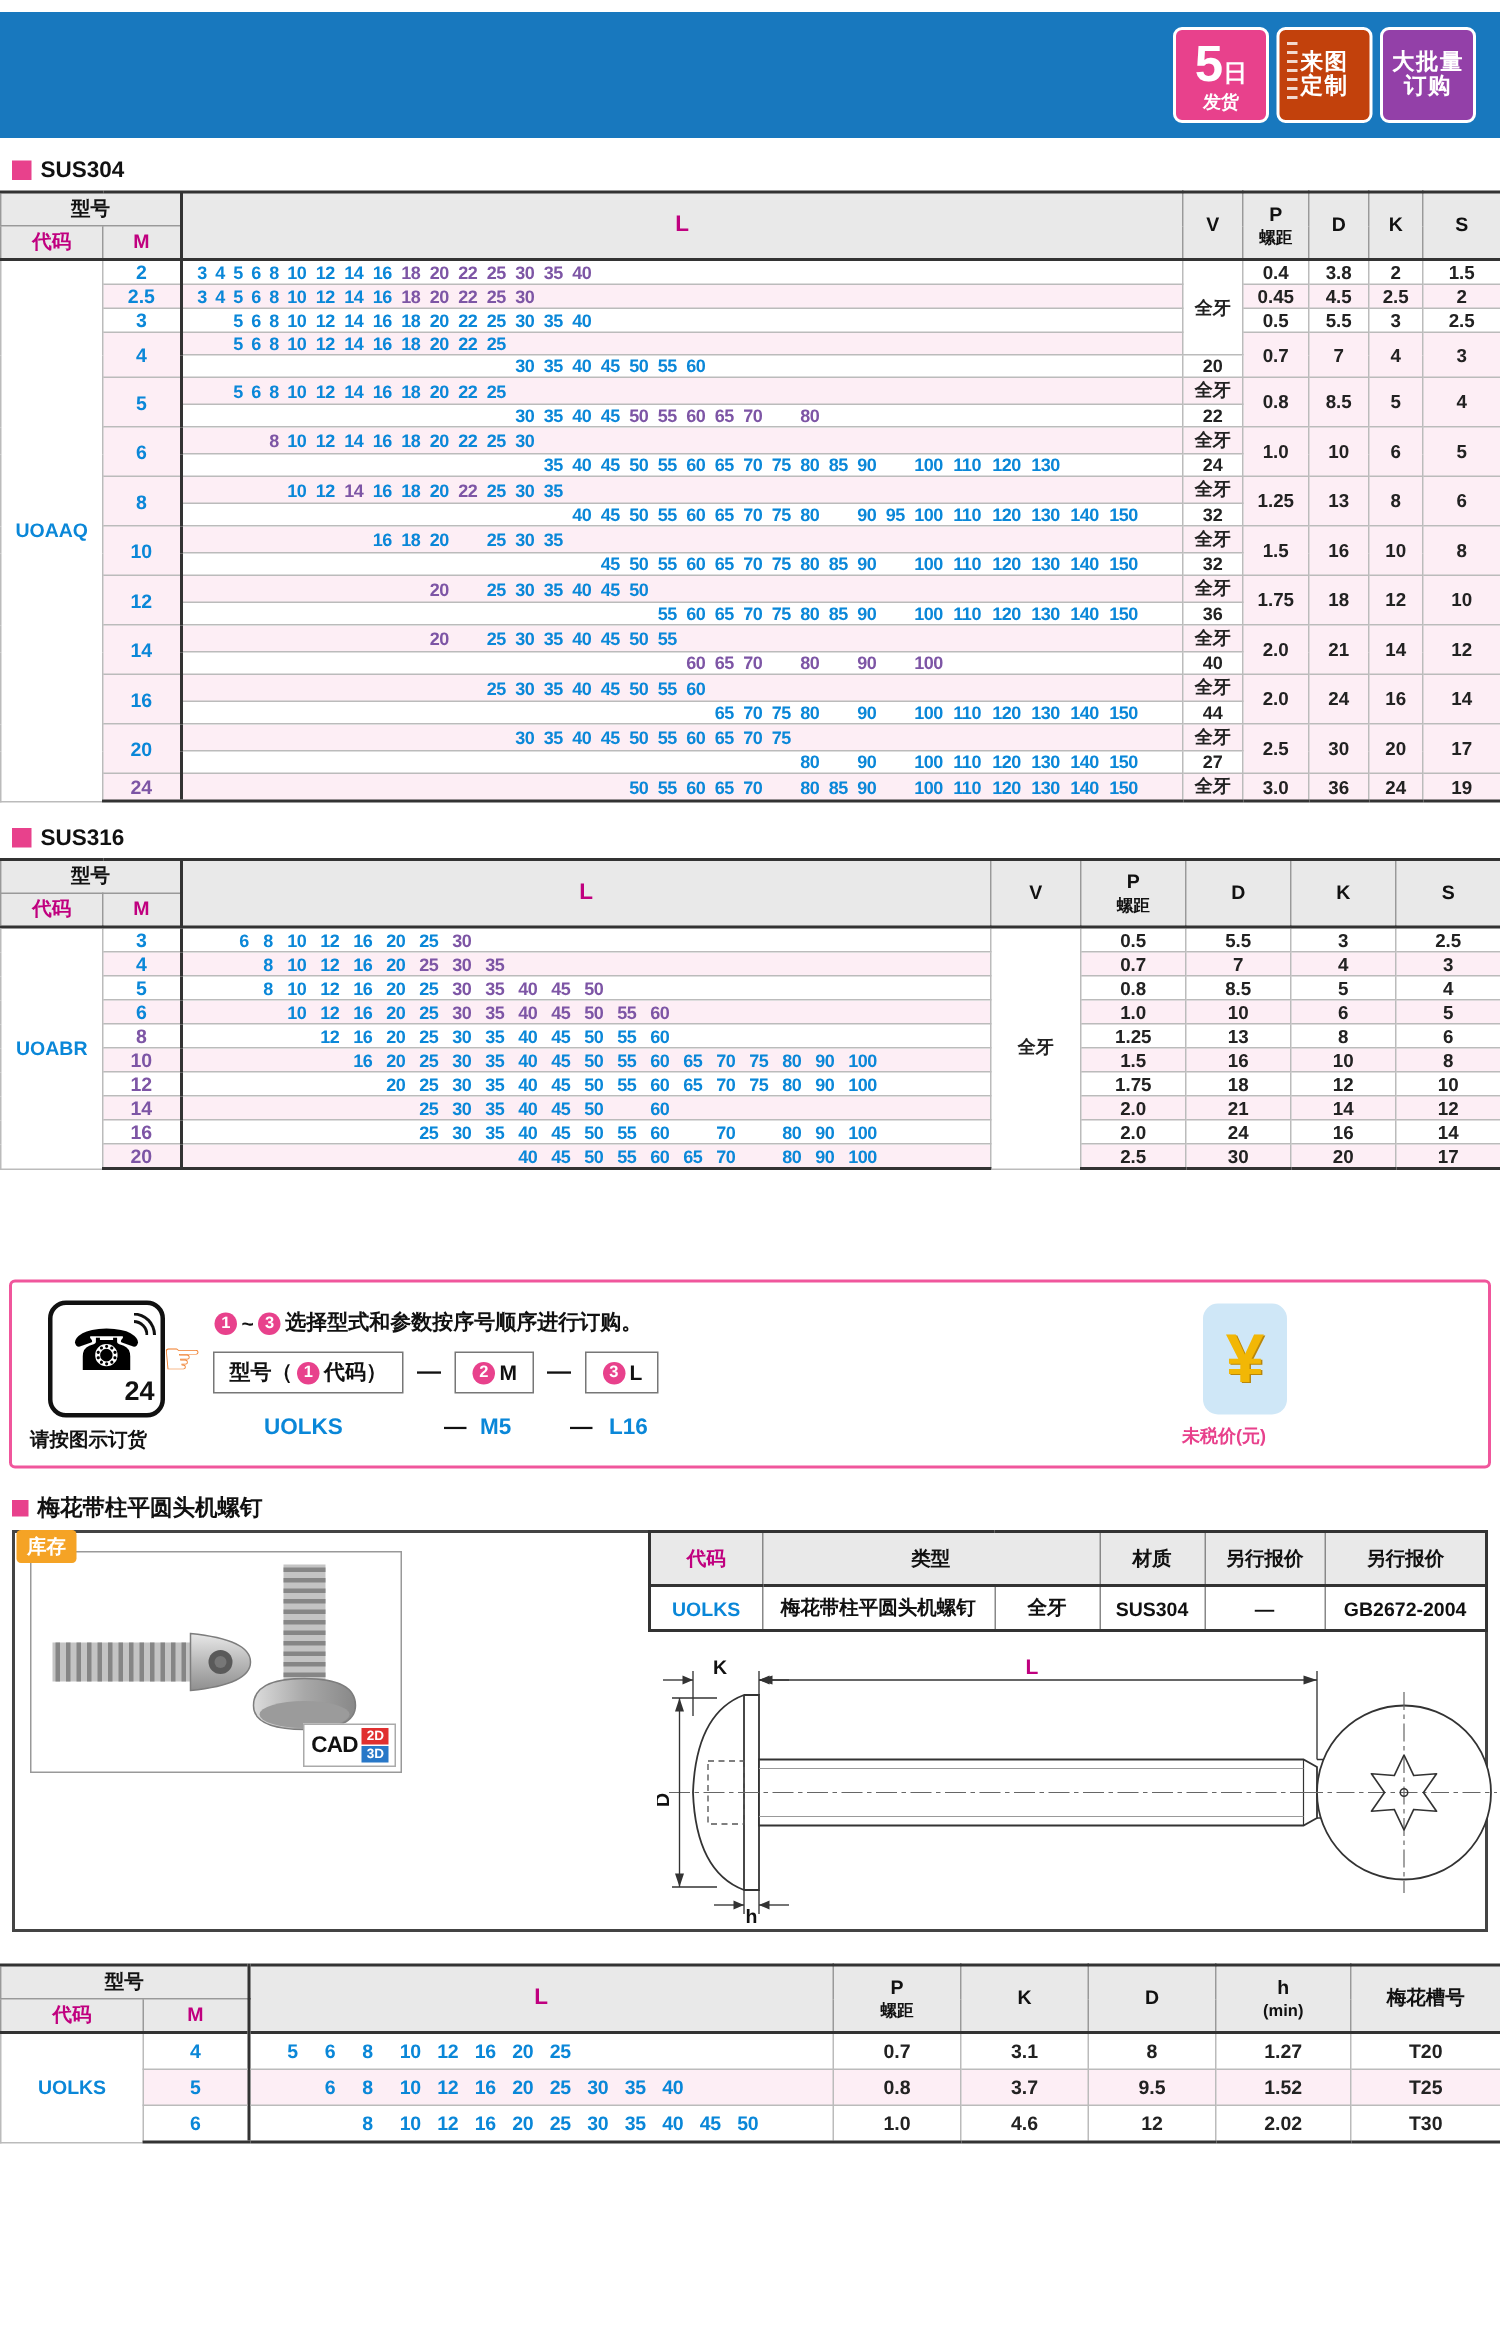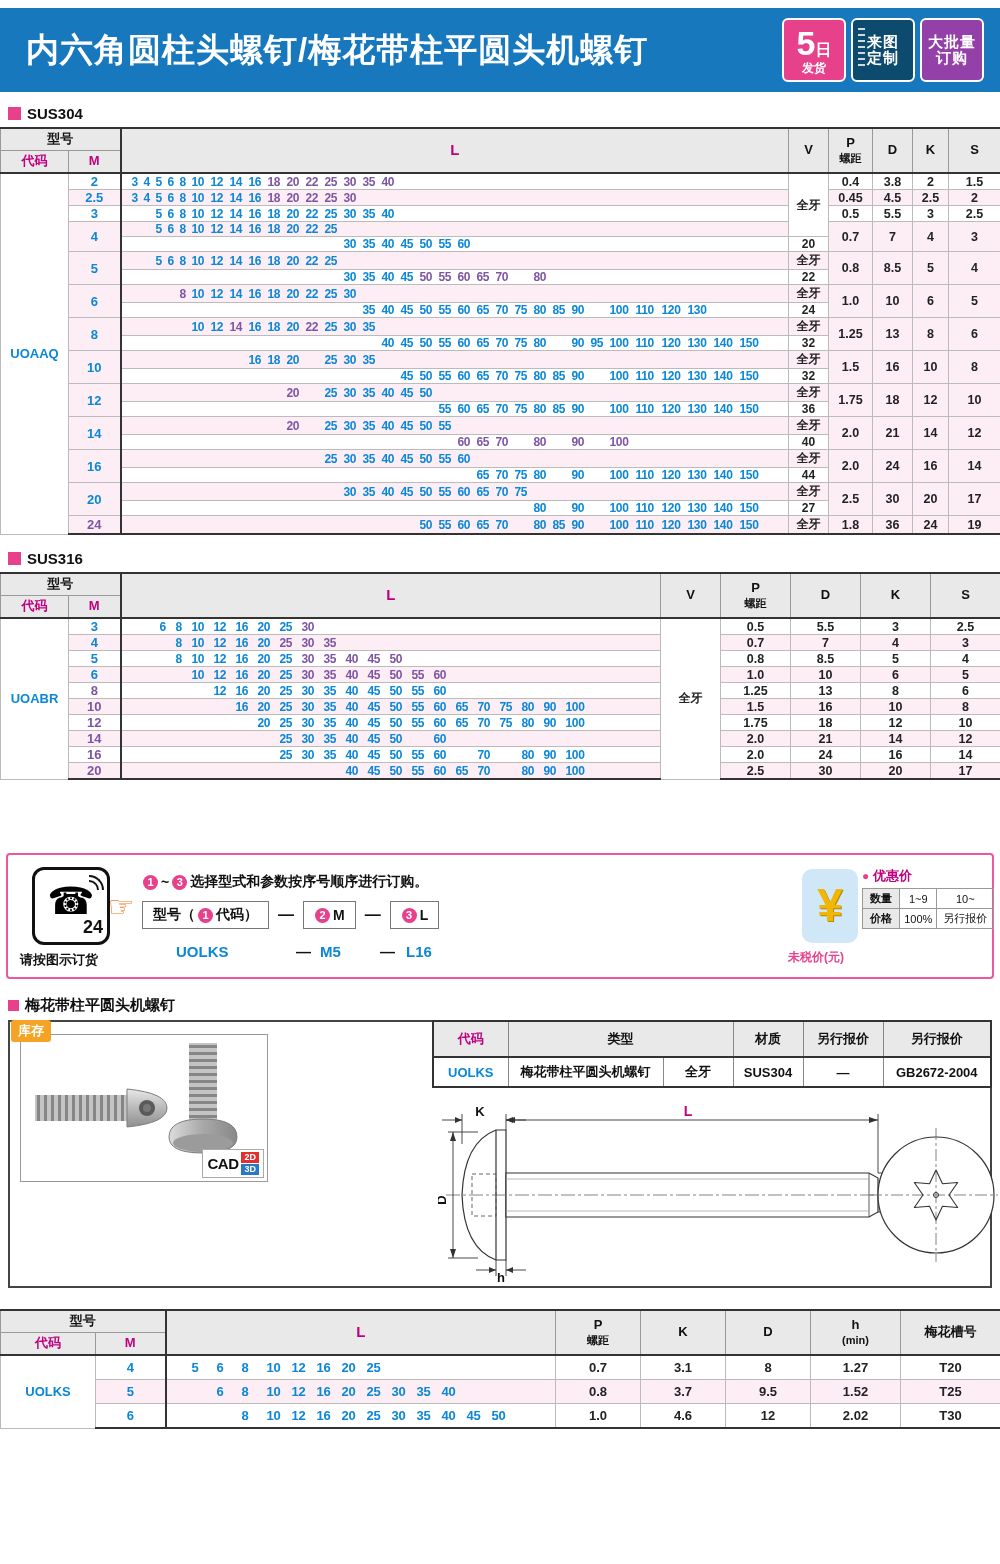--- a/index.html
+++ b/index.html
@@ -3,21 +3,21 @@
 <meta charset="utf-8">
 <style>
   html,body{margin:0;padding:0;background:#fff;}
   body{width:1000px;height:1564px;font-family:"Liberation Sans","DejaVu Sans",sans-serif;position:relative;overflow:hidden;}
   
   .titlebar{margin-top:8px;height:84px;background:#1878be;position:relative;display:flex;align-items:center;}
   .title{color:#fff;font-size:33px;font-weight:bold;padding-left:26px;letter-spacing:1px;white-space:nowrap;}
   .badges{position:absolute;right:16px;top:10px;display:flex;gap:5px;}
   .badge{width:60px;height:60px;border:2px solid #fff;border-radius:6px;color:#fff;font-weight:bold;display:flex;flex-direction:column;align-items:center;justify-content:center;line-height:1.05;position:relative;}
   .badge.pink{background:#e8418c;}
-  .badge.green{background:#0c4a6e;}
+  .badge.green{background:#c2410c;}
   .badge.purple{background:#9340a8;}
   .badge .n{font-size:34px;}
   .badge .u{font-size:16px;}
   .badge .s{font-size:12px;}
   .badge .l{font-size:15px;letter-spacing:1px;}
   .badge.green::after{content:"";position:absolute;left:5px;top:8px;width:7px;height:40px;background:repeating-linear-gradient(#fff 0 2px,transparent 2px 6px);opacity:.8;}
   
   .seclabel{display:flex;align-items:center;gap:6px;font-weight:bold;font-size:15px;color:#111;margin:13px 0 5px 8px;}
   .sq{width:13px;height:13px;background:#e8418c;display:inline-block;}
   
@@ -84,21 +84,20 @@
   .spec td{border:1px solid #888;font-size:13px;font-weight:bold;height:28px;text-align:center;color:#111;padding:0 2px;}
   .spec td.code{color:#0a87d8;}
   .drawing{position:absolute;left:428px;top:78px;}
   
   #tuolks{margin-top:21px;}
 </style>
 </head>
 <body>
 
 <div class="titlebar">
-  <div class="title">内六角圆柱头螺钉/梅花带柱平圆头机螺钉</div>
   <div class="badges">
     <div class="badge pink">
       <div><span class="n">5</span><span class="u">日</span></div>
       <div class="s">发货</div>
     </div>
     <div class="badge green">
       <div class="l">来图</div>
       <div class="l">定制</div>
     </div>
     <div class="badge purple">
@@ -279,21 +278,21 @@
           <td class="num" rowspan="2">17</td>
         </tr>
         <tr class="even">
           <td class="l" style="padding-left:10px"><span class="slot" style="width:12px"></span><span class="slot" style="width:12px"></span><span class="slot" style="width:12px"></span><span class="slot" style="width:12px"></span><span class="slot" style="width:12px"></span><span class="slot" style="width:19px"></span><span class="slot" style="width:19px"></span><span class="slot" style="width:19px"></span><span class="slot" style="width:19px"></span><span class="slot" style="width:19px"></span><span class="slot" style="width:19px"></span><span class="slot" style="width:19px"></span><span class="slot" style="width:19px"></span><span class="slot" style="width:19px"></span><span class="slot" style="width:19px"></span><span class="slot" style="width:19px"></span><span class="slot" style="width:19px"></span><span class="slot" style="width:19px"></span><span class="slot" style="width:19px"></span><span class="slot" style="width:19px"></span><span class="slot" style="width:19px"></span><span class="slot" style="width:19px"></span><span class="slot" style="width:19px"></span><span class="slot b" style="width:19px">80</span><span class="slot" style="width:19px"></span><span class="slot b" style="width:19px">90</span><span class="slot" style="width:19px"></span><span class="slot b" style="width:26px">100</span><span class="slot b" style="width:26px">110</span><span class="slot b" style="width:26px">120</span><span class="slot b" style="width:26px">130</span><span class="slot b" style="width:26px">140</span><span class="slot b" style="width:26px">150</span></td>
           <td class="v" rowspan="1">27</td>
         </tr>
         <tr class="odd">
           <td class="m p" rowspan="1">24</td>
           <td class="l" style="padding-left:10px"><span class="slot" style="width:12px"></span><span class="slot" style="width:12px"></span><span class="slot" style="width:12px"></span><span class="slot" style="width:12px"></span><span class="slot" style="width:12px"></span><span class="slot" style="width:19px"></span><span class="slot" style="width:19px"></span><span class="slot" style="width:19px"></span><span class="slot" style="width:19px"></span><span class="slot" style="width:19px"></span><span class="slot" style="width:19px"></span><span class="slot" style="width:19px"></span><span class="slot" style="width:19px"></span><span class="slot" style="width:19px"></span><span class="slot" style="width:19px"></span><span class="slot" style="width:19px"></span><span class="slot" style="width:19px"></span><span class="slot b" style="width:19px">50</span><span class="slot b" style="width:19px">55</span><span class="slot b" style="width:19px">60</span><span class="slot b" style="width:19px">65</span><span class="slot b" style="width:19px">70</span><span class="slot" style="width:19px"></span><span class="slot b" style="width:19px">80</span><span class="slot b" style="width:19px">85</span><span class="slot b" style="width:19px">90</span><span class="slot" style="width:19px"></span><span class="slot b" style="width:26px">100</span><span class="slot b" style="width:26px">110</span><span class="slot b" style="width:26px">120</span><span class="slot b" style="width:26px">130</span><span class="slot b" style="width:26px">140</span><span class="slot b" style="width:26px">150</span></td>
           <td class="v" rowspan="1">全牙</td>
-          <td class="num" rowspan="1">1.8</td>
+          <td class="num" rowspan="1">3.0</td>
           <td class="num" rowspan="1">36</td>
           <td class="num" rowspan="1">24</td>
           <td class="num" rowspan="1">19</td>
         </tr>
       </tbody>
     </table>
   </div>
 
 <div class="seclabel" style="margin-top:15px;">
   <span class="sq"></span>
@@ -445,37 +444,20 @@
         <span>L</span>
       </span>
   </div>
   <span class="abs ex" style="left:168px;">UOLKS</span>
   <span class="abs exd" style="left:288px;">—</span>
   <span class="abs ex" style="left:312px;">M5</span>
   <span class="abs exd" style="left:372px;">—</span>
   <span class="abs ex" style="left:398px;">L16</span>
   <div class="abs yen"><span>¥</span></div>
   <div class="abs yen-note">未税价(元)</div>
-  <div class="abs price">
-    <div class="ptitle"><span class="dot">●</span> <span>优惠价</span></div>
-    <table class="ptab">
-      <tbody>
-          <tr>
-        <td class="lab">数量</td>
-        <td>1~9</td>
-        <td>10~</td>
-      </tr>
-      <tr>
-        <td class="lab">价格</td>
-        <td>100%</td>
-        <td>另行报价</td>
-      </tr>
-    </tbody>
-      </table>
-  </div>
 </div>
 
 <div class="seclabel" style="margin-top:17px;">
   <span class="sq" style="width:11px;height:11px;"></span>
   <span>梅花带柱平圆头机螺钉</span>
 </div>
 
 <div class="prodbox">
   <div class="stock">库存</div>
 

